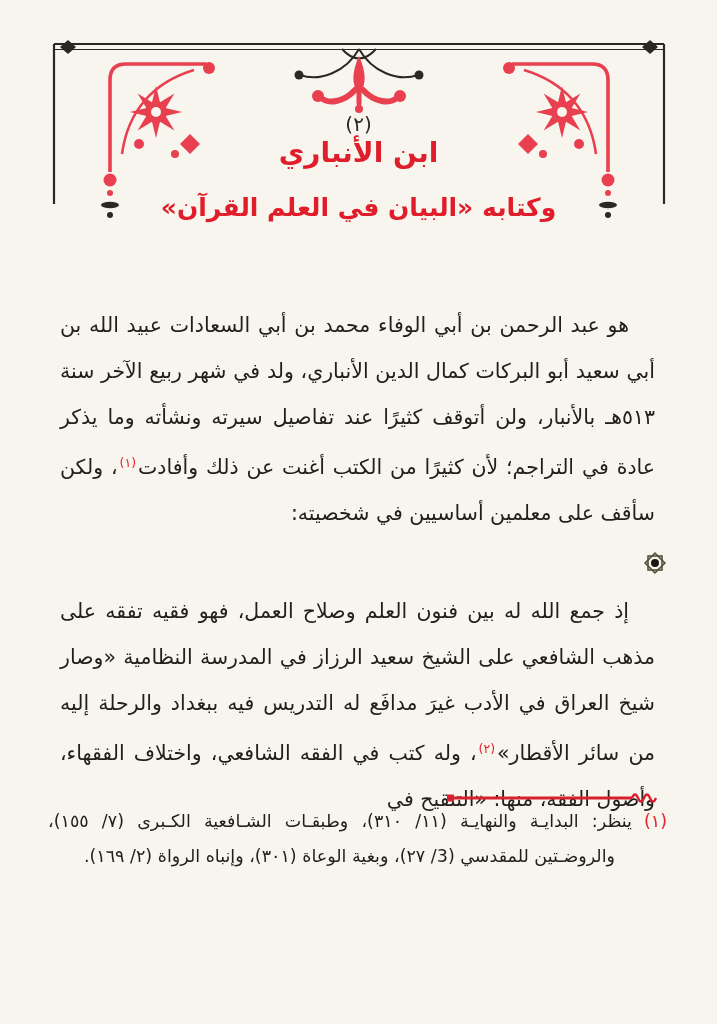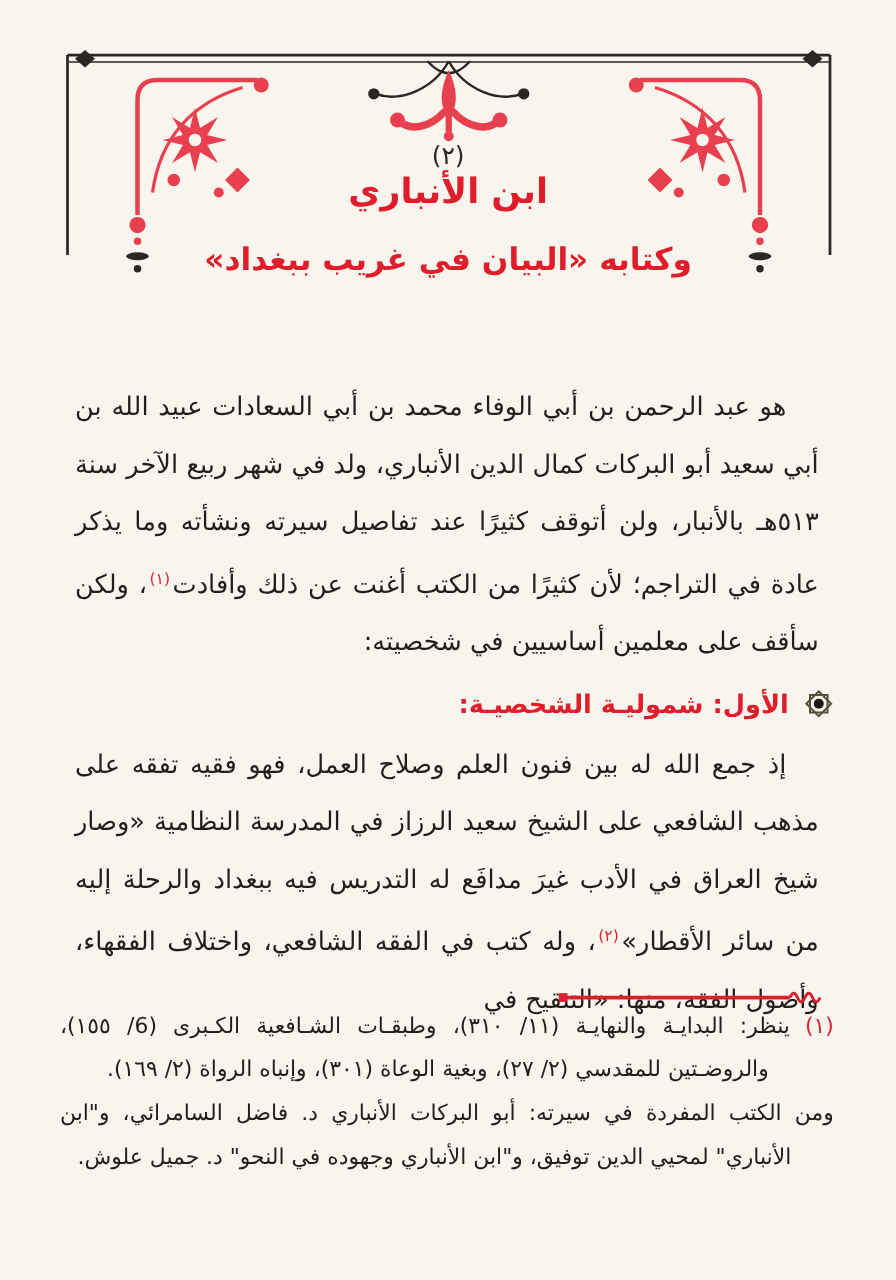--- a/index.html
+++ b/index.html
@@ -81,43 +81,41 @@
       <circle cx="66" cy="159" r="3"></circle>
       <ellipse cx="66" cy="171" rx="9" ry="3.2" fill="#2b2722"></ellipse>
       <circle cx="66" cy="181" r="3" fill="#2b2722"></circle>
     </g>
     <use href="#corner" transform="translate(630,0) scale(-1,1)"></use>
   </svg>
 
   <div class="pagenum">(٢)</div>
 
   <h1 class="title1">ابن الأنباري</h1>
-  <h2 class="title2">وكتابه «البيان في غريب ببغداد»</h2>
+  <h2 class="title2">وكتابه «البيان في العلم القرآن»</h2>
 
   <div class="content">
     <p class="para p1"><span>هو عبد الرحمن بن أبي الوفاء محمد بن أبي السعادات عبيد الله بن أبي سعيد أبو البركات كمال الدين الأنباري، ولد في شهر ربيع الآخر سنة ٥١٣هـ بالأنبار، ولن أتوقف كثيرًا عند تفاصيل سيرته ونشأته وما يذكر عادة في التراجم؛ لأن كثيرًا من الكتب أغنت عن ذلك وأفادت</span><sup class="fnref">(١)</sup><span>، ولكن سأقف على معلمين أساسيين في شخصيته:</span></p>
 
     <div class="heading">
       <svg width="24" height="24" viewBox="0 0 24 24">
         <g stroke="#55503c" stroke-width="1.6" fill="none">
           <rect x="5" y="5" width="14" height="14"></rect>
           <rect x="5" y="5" width="14" height="14" transform="rotate(45 12 12)"></rect>
         </g>
         <circle cx="12" cy="12" r="4" fill="#1b1813"></circle>
       </svg>
-      <span class="headtxt">الأول: شموليـة الشخصيـة:</span>
     </div>
 
     <p class="para p2"><span>إذ جمع الله له بين فنون العلم وصلاح العمل، فهو فقيه تفقه على مذهب الشافعي على الشيخ سعيد الرزاز في المدرسة النظامية «وصار شيخ العراق في الأدب غيرَ مدافَع له التدريس فيه ببغداد والرحلة إليه من سائر الأقطار»</span><sup class="fnref">(٢)</sup><span>، وله كتب في الفقه الشافعي، واختلاف الفقهاء، وأصول الفقه، منها: «التنقيح في</span></p>
   </div>
 
   <svg class="fnrule" width="212" height="14" viewBox="0 0 212 14">
     <rect x="1" y="3.5" width="7" height="7" fill="#d9202f"></rect>
     <line x1="6" y1="7" x2="186" y2="7" stroke="#d9202f" stroke-width="3"></line>
     <path d="M186 7 q 3 -7 6 0 q 3 7 6 0 q 3 -7 6 0 q 3 7 6 0" stroke="#d9202f" stroke-width="2.4" fill="none"></path>
   </svg>
 
   <div class="footnotes">
-    <div class="fn"><span class="fnnum">(١)</span><span>ينظر: البدايـة والنهايـة (١١/ ٣١٠)، وطبقـات الشـافعية الكـبرى (6/ ١٥٥)، والروضـتين للمقدسي (٢/ ٢٧)، وبغية الوعاة (٣٠١)، وإنباه الرواة (٢/ ١٦٩).</span></div>
-    <div class="fn-extra">ومن الكتب المفردة في سيرته: أبو البركات الأنباري د. فاضل السامرائي، و"ابن الأنباري" لمحيي الدين توفيق، و"ابن الأنباري وجهوده في النحو" د. جميل علوش.</div>
+    <div class="fn"><span class="fnnum">(١)</span><span>ينظر: البدايـة والنهايـة (١١/ ٣١٠)، وطبقـات الشـافعية الكـبرى (٧/ ١٥٥)، والروضـتين للمقدسي (3/ ٢٧)، وبغية الوعاة (٣٠١)، وإنباه الرواة (٢/ ١٦٩).</span></div>
   </div>
 
 </div>
 
 </body></html>

